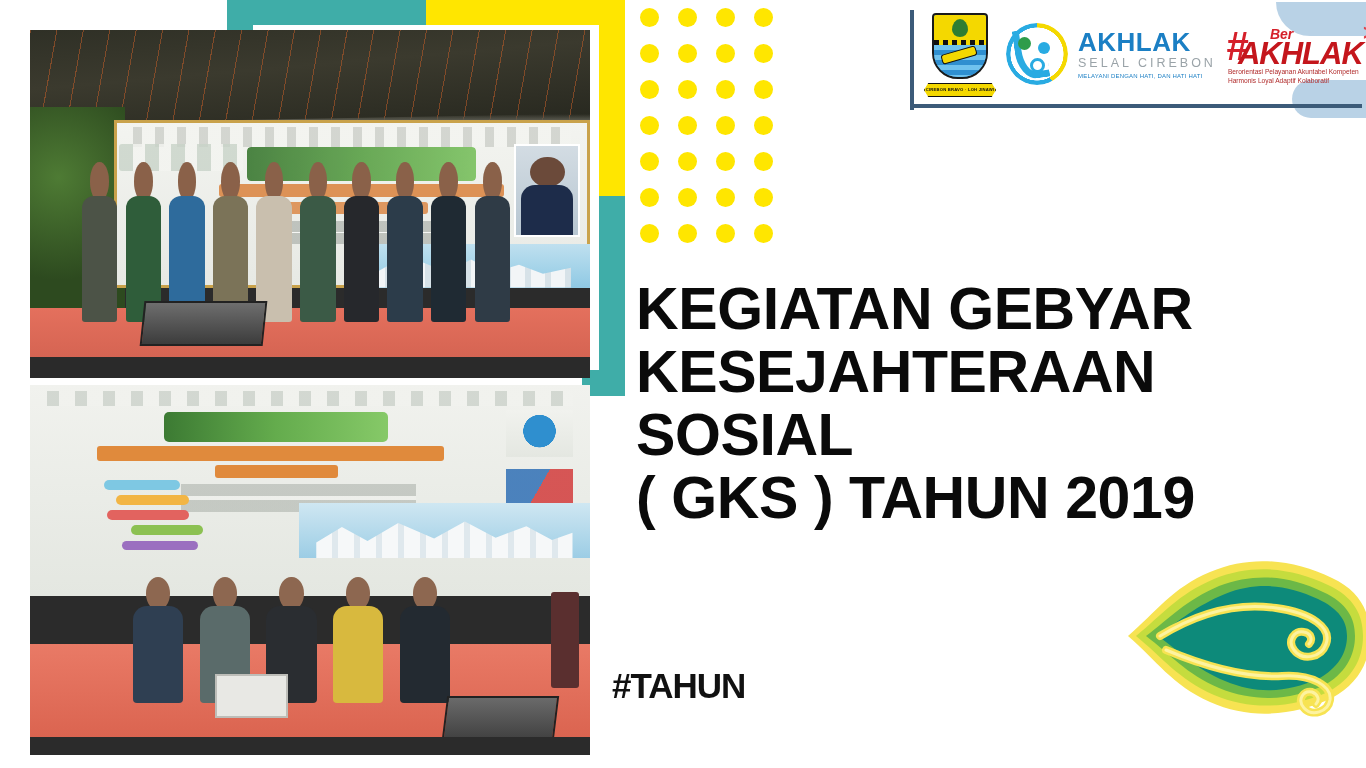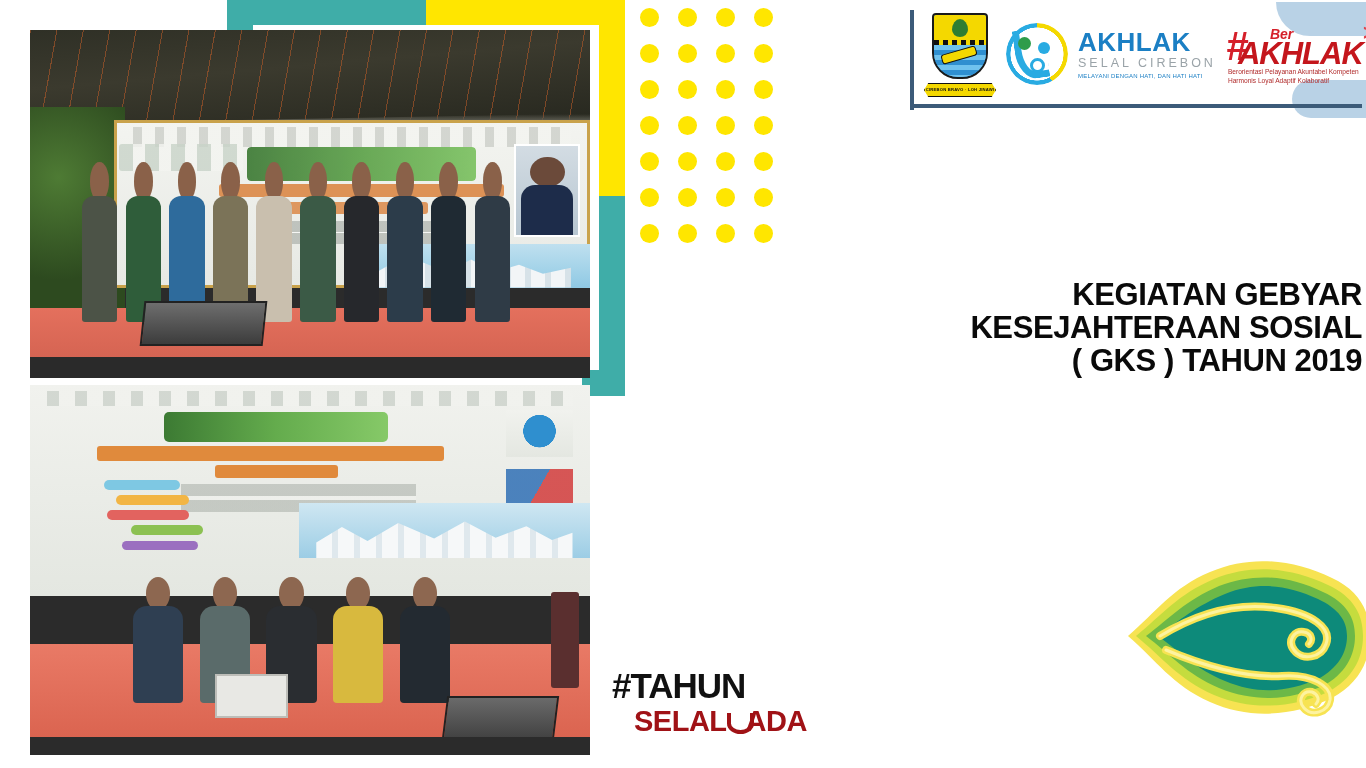--- a/index.html
+++ b/index.html
@@ -194,22 +194,22 @@
              font-style:italic; font-weight:bold; }
   .akhlak .main { position:absolute; left:12px; top:18px; font-size:31px; font-weight:bold;
              color:#c4161c; font-style:italic; letter-spacing:-1px; line-height:1; }
   .akhlak .arrow{ position:absolute; right:2px; top:0; font-size:22px; color:#e0434b;
              font-weight:bold; }
   .akhlak .sub1 { position:absolute; left:2px; top:48px; font-size:6.6px; color:#b02a2a; }
   .akhlak .sub2 { position:absolute; left:2px; top:57px; font-size:6.6px; color:#b02a2a; }
 
   
   .title { position:absolute; left:636px; top:278px; width:726px;
-           text-align:right; color:#0a0a0a; font-weight:bold;
-           font-size:31px; line-height:1.07; letter-spacing:-.4px; }
+           text-align:left; color:#0a0a0a; font-weight:bold;
+           font-size:59px; line-height:1.07; letter-spacing:-.4px; }
 
   
   .tag { position:absolute; left:612px; top:668px; }
   .tag .l1 { font-size:35px; font-weight:bold; color:#111; line-height:1; letter-spacing:-1px; }
   .tag .l2 { font-size:29px; font-weight:bold; color:#a01216; line-height:1;
              letter-spacing:-.5px; margin-top:4px; margin-left:22px; position:relative; }
   .tag .smile { display:inline-block; width:19px; height:19px; position:relative;
              vertical-align:-3px; }
   .tag .smile::after { content:""; position:absolute; left:0; top:-2px; width:19px; height:17px;
              border:4px solid #a01216; border-top:0; border-radius:0 0 60% 60%; }
@@ -370,21 +370,20 @@
   </div>
 
   <div class="title">
     <div>KEGIATAN GEBYAR</div>
     <div>KESEJAHTERAAN SOSIAL</div>
     <div>( GKS ) TAHUN 2019</div>
   </div>
 
   <div class="tag">
     <div class="l1">#TAHUN</div>
-    <div class="l2"><span>SELAL</span><span class="smile"></span><span>ADA</span></div>
   </div>
 
   <div class="cloud">
     <svg viewBox="0 0 240 248" xmlns="http://www.w3.org/2000/svg" aria-hidden="true">
       <g transform="translate(0,4)">
         <path d="M2 120 C 30 96, 46 72, 84 56 C 126 38, 168 44, 206 62
                  C 234 75, 244 96, 244 120 C 244 146, 232 168, 206 182
                  C 168 200, 124 204, 84 186 C 46 169, 30 144, 2 120 Z" fill="#f7e352"></path>
         <path d="M10 120 C 36 99, 52 78, 88 63 C 128 47, 166 52, 202 69
                  C 228 81, 237 99, 237 120 C 237 143, 226 163, 202 176

